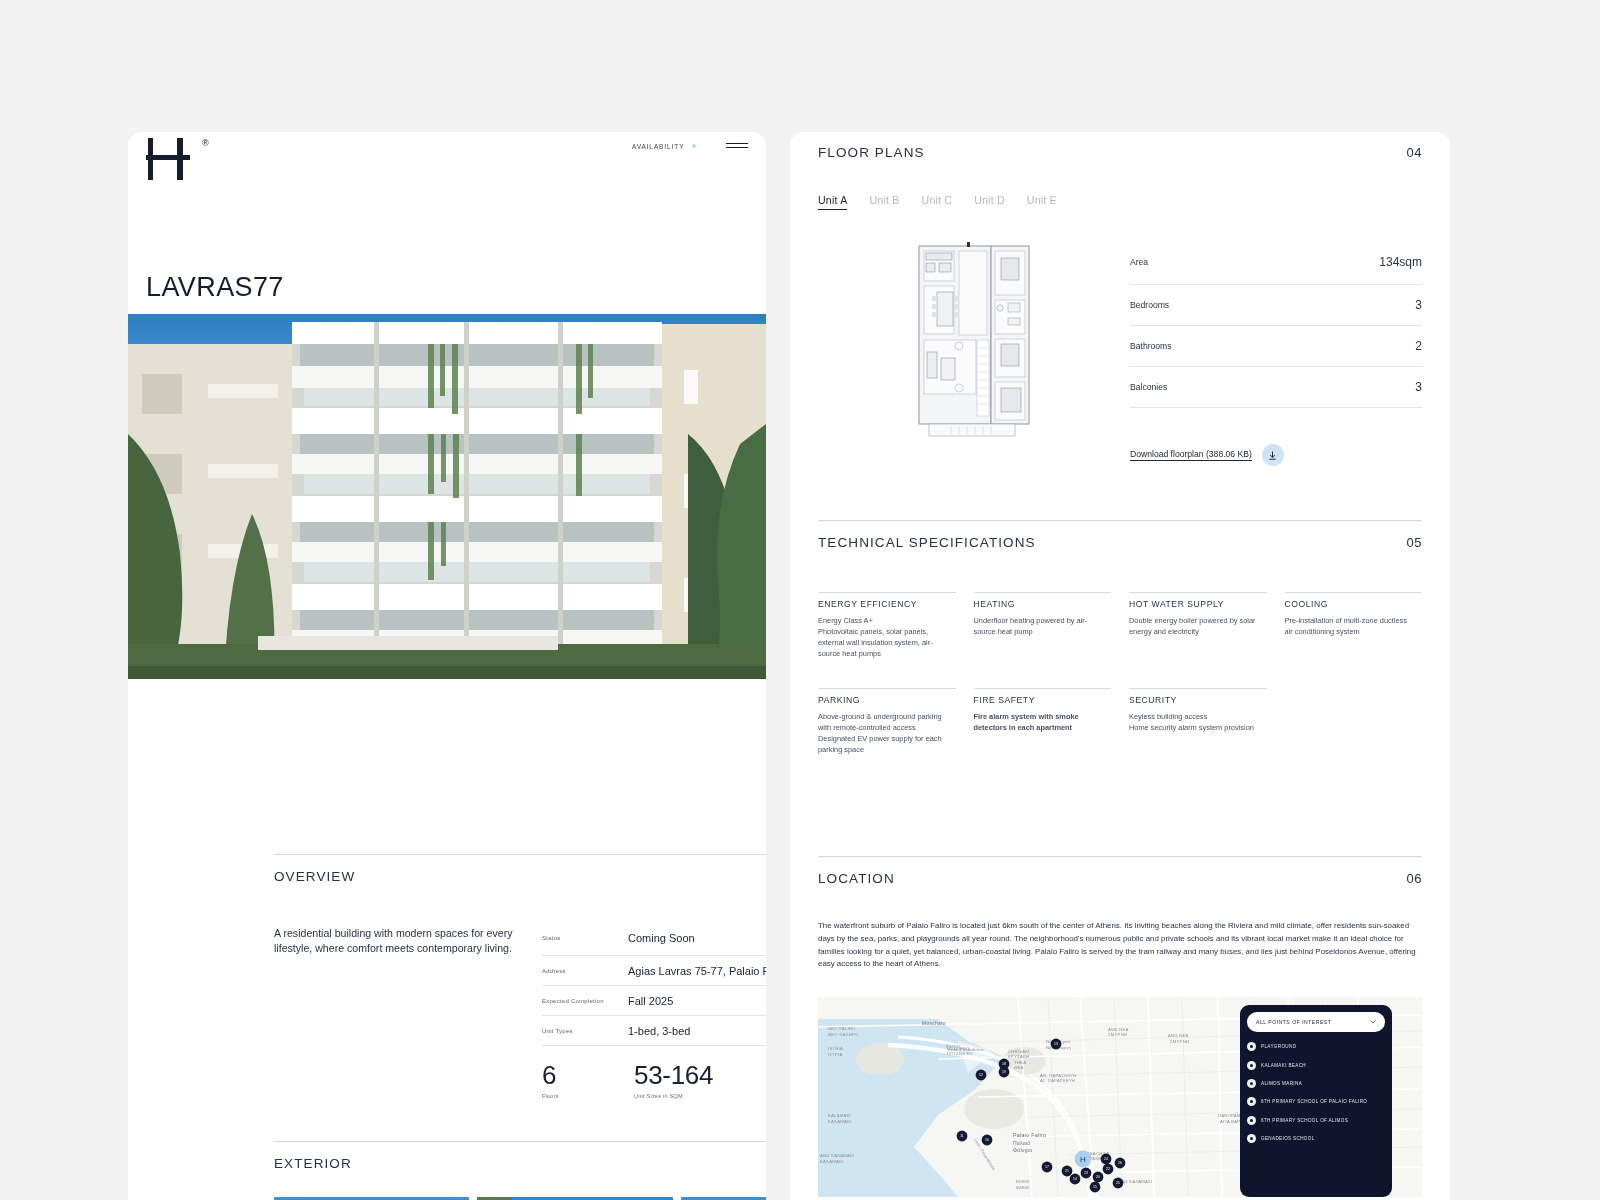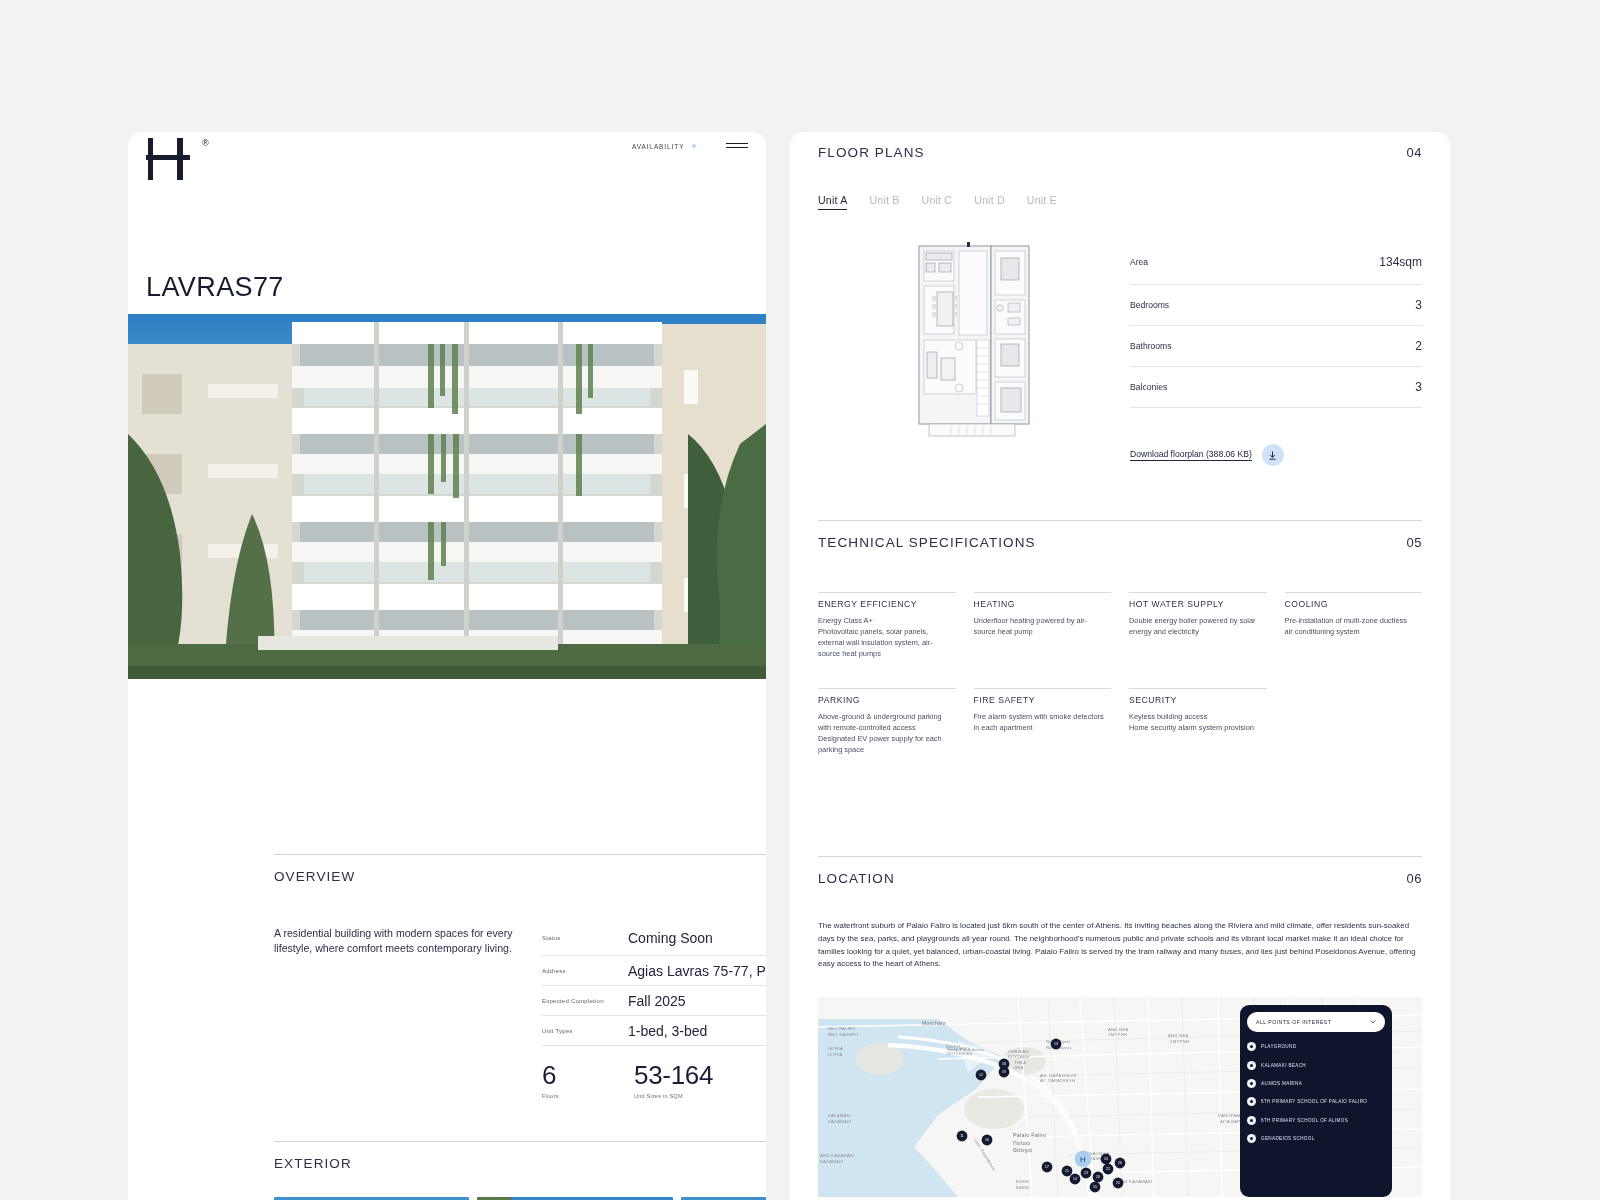--- a/index.html
+++ b/index.html
@@ -91,21 +91,21 @@
     width: 258px; font-size: 10.6px; line-height: 1.38; color: #2b3049;
   }
   .spec-table { flex: 1; }
   .spec-row {
     display: flex; align-items: center;
     border-bottom: 1px solid #e2e3e8;
     padding: 7px 0 6px 0; min-height: 30px;
   }
   .spec-row:first-child { padding-top: 0; }
   .spec-key { width: 86px; font-size: 6px; color: #5d6275; letter-spacing: .25px; }
-  .spec-val { font-size: 14px; color: #22263c; }
+  .spec-val { font-size: 11px; color: #22263c; }
 
   .stats { display: flex; margin-top: 16px; }
   .stat { }
   .stat.s1 { width: 92px; }
   .stat.s2 { width: 178px; }
   .stat-num { font-size: 26px; letter-spacing: -.3px; color: #1b1f35; line-height: 1.05; }
   .stat-lab { font-size: 5.6px; color: #676c80; margin-top: 4px; letter-spacing: .2px; }
 
   .exterior-wrap { margin-top: 42px; }
   .thumbs { display: flex; gap: 8px; margin-top: 26px; }
@@ -563,21 +563,21 @@
         <div class="tech-body" style="white-space: pre-line;">Pre-installation of multi-zone ductless air conditioning system</div>
       </div>
 
       <div class="tech-cell r2">
         <div class="tech-title">PARKING</div>
         <div class="tech-body" style="white-space: pre-line;">Above-ground &amp; underground parking with remote-controlled access
 Designated EV power supply for each parking space</div>
       </div>
       <div class="tech-cell r2">
         <div class="tech-title">FIRE SAFETY</div>
-        <div class="tech-body" style="white-space: pre-line;">Fire alarm system with smoke detectors in each apartment</div>
+        <div class="tech-body" style="white-space: pre-line; font-weight: bold;">Fire alarm system with smoke detectors in each apartment</div>
       </div>
       <div class="tech-cell r2">
         <div class="tech-title">SECURITY</div>
         <div class="tech-body" style="white-space: pre-line;">Keyless building access
 Home security alarm system provision</div>
       </div>
     </div>
   </div>
 
   <div class="rp" style="top:856px;">

